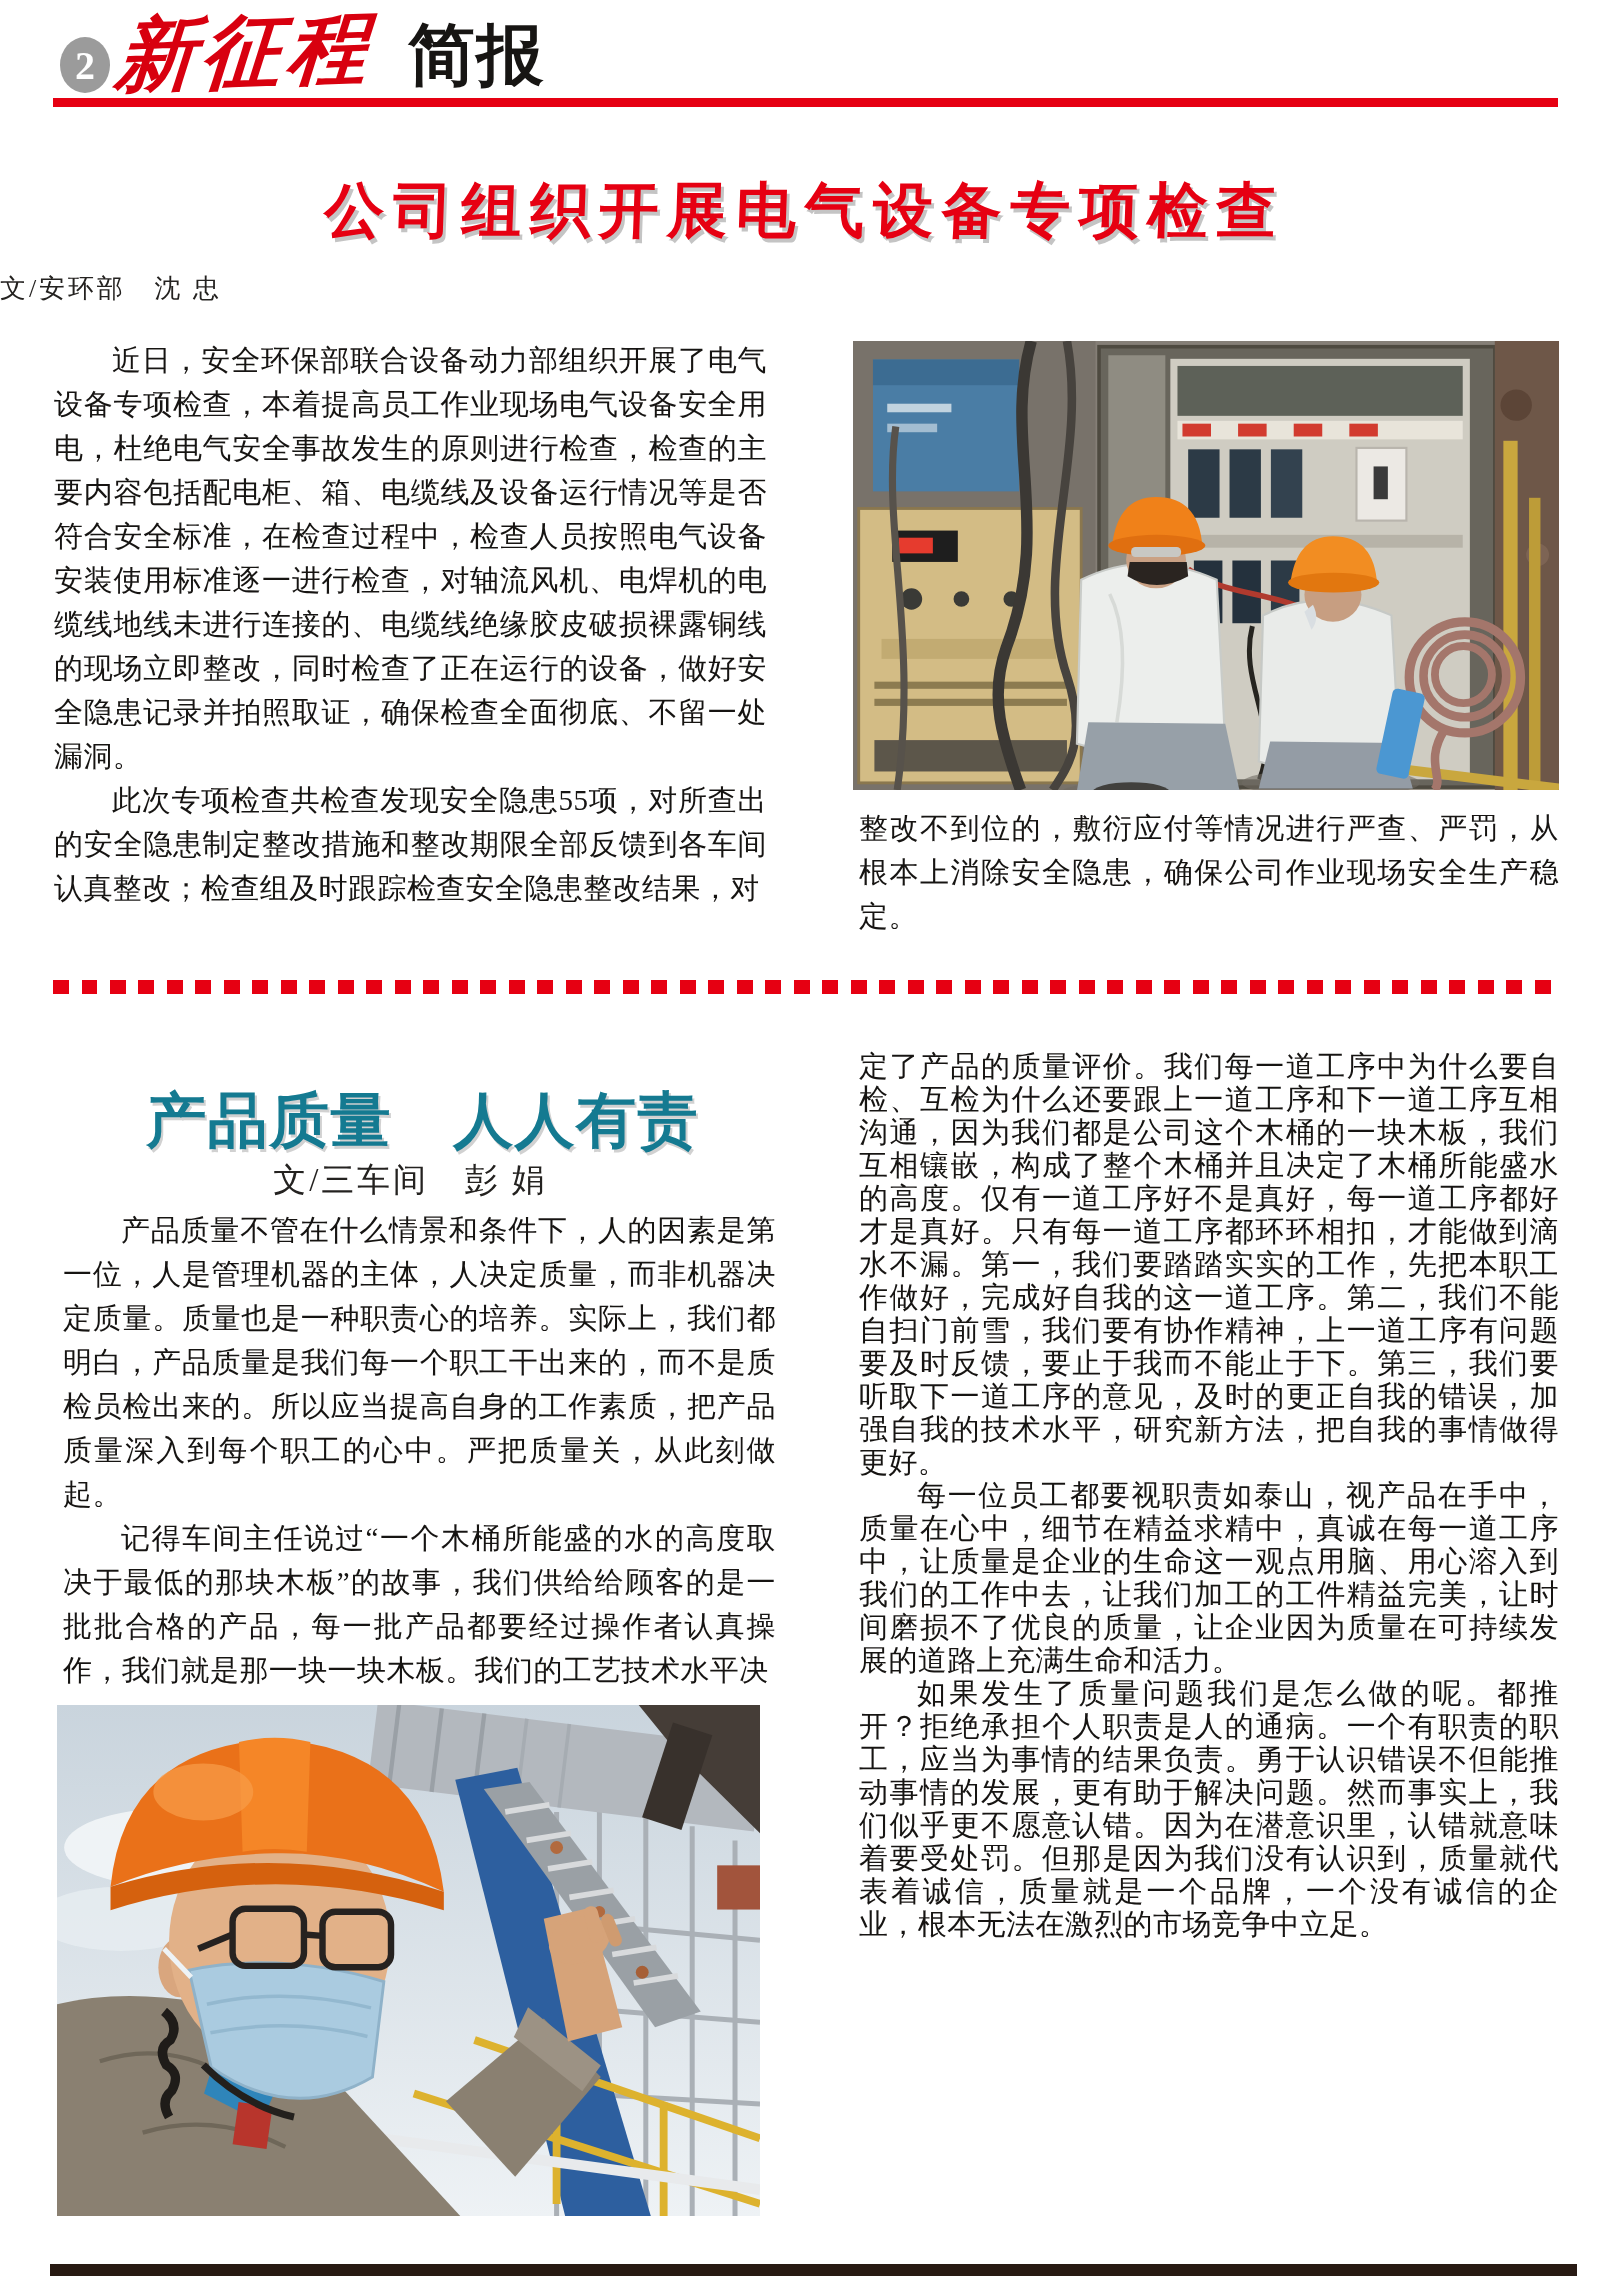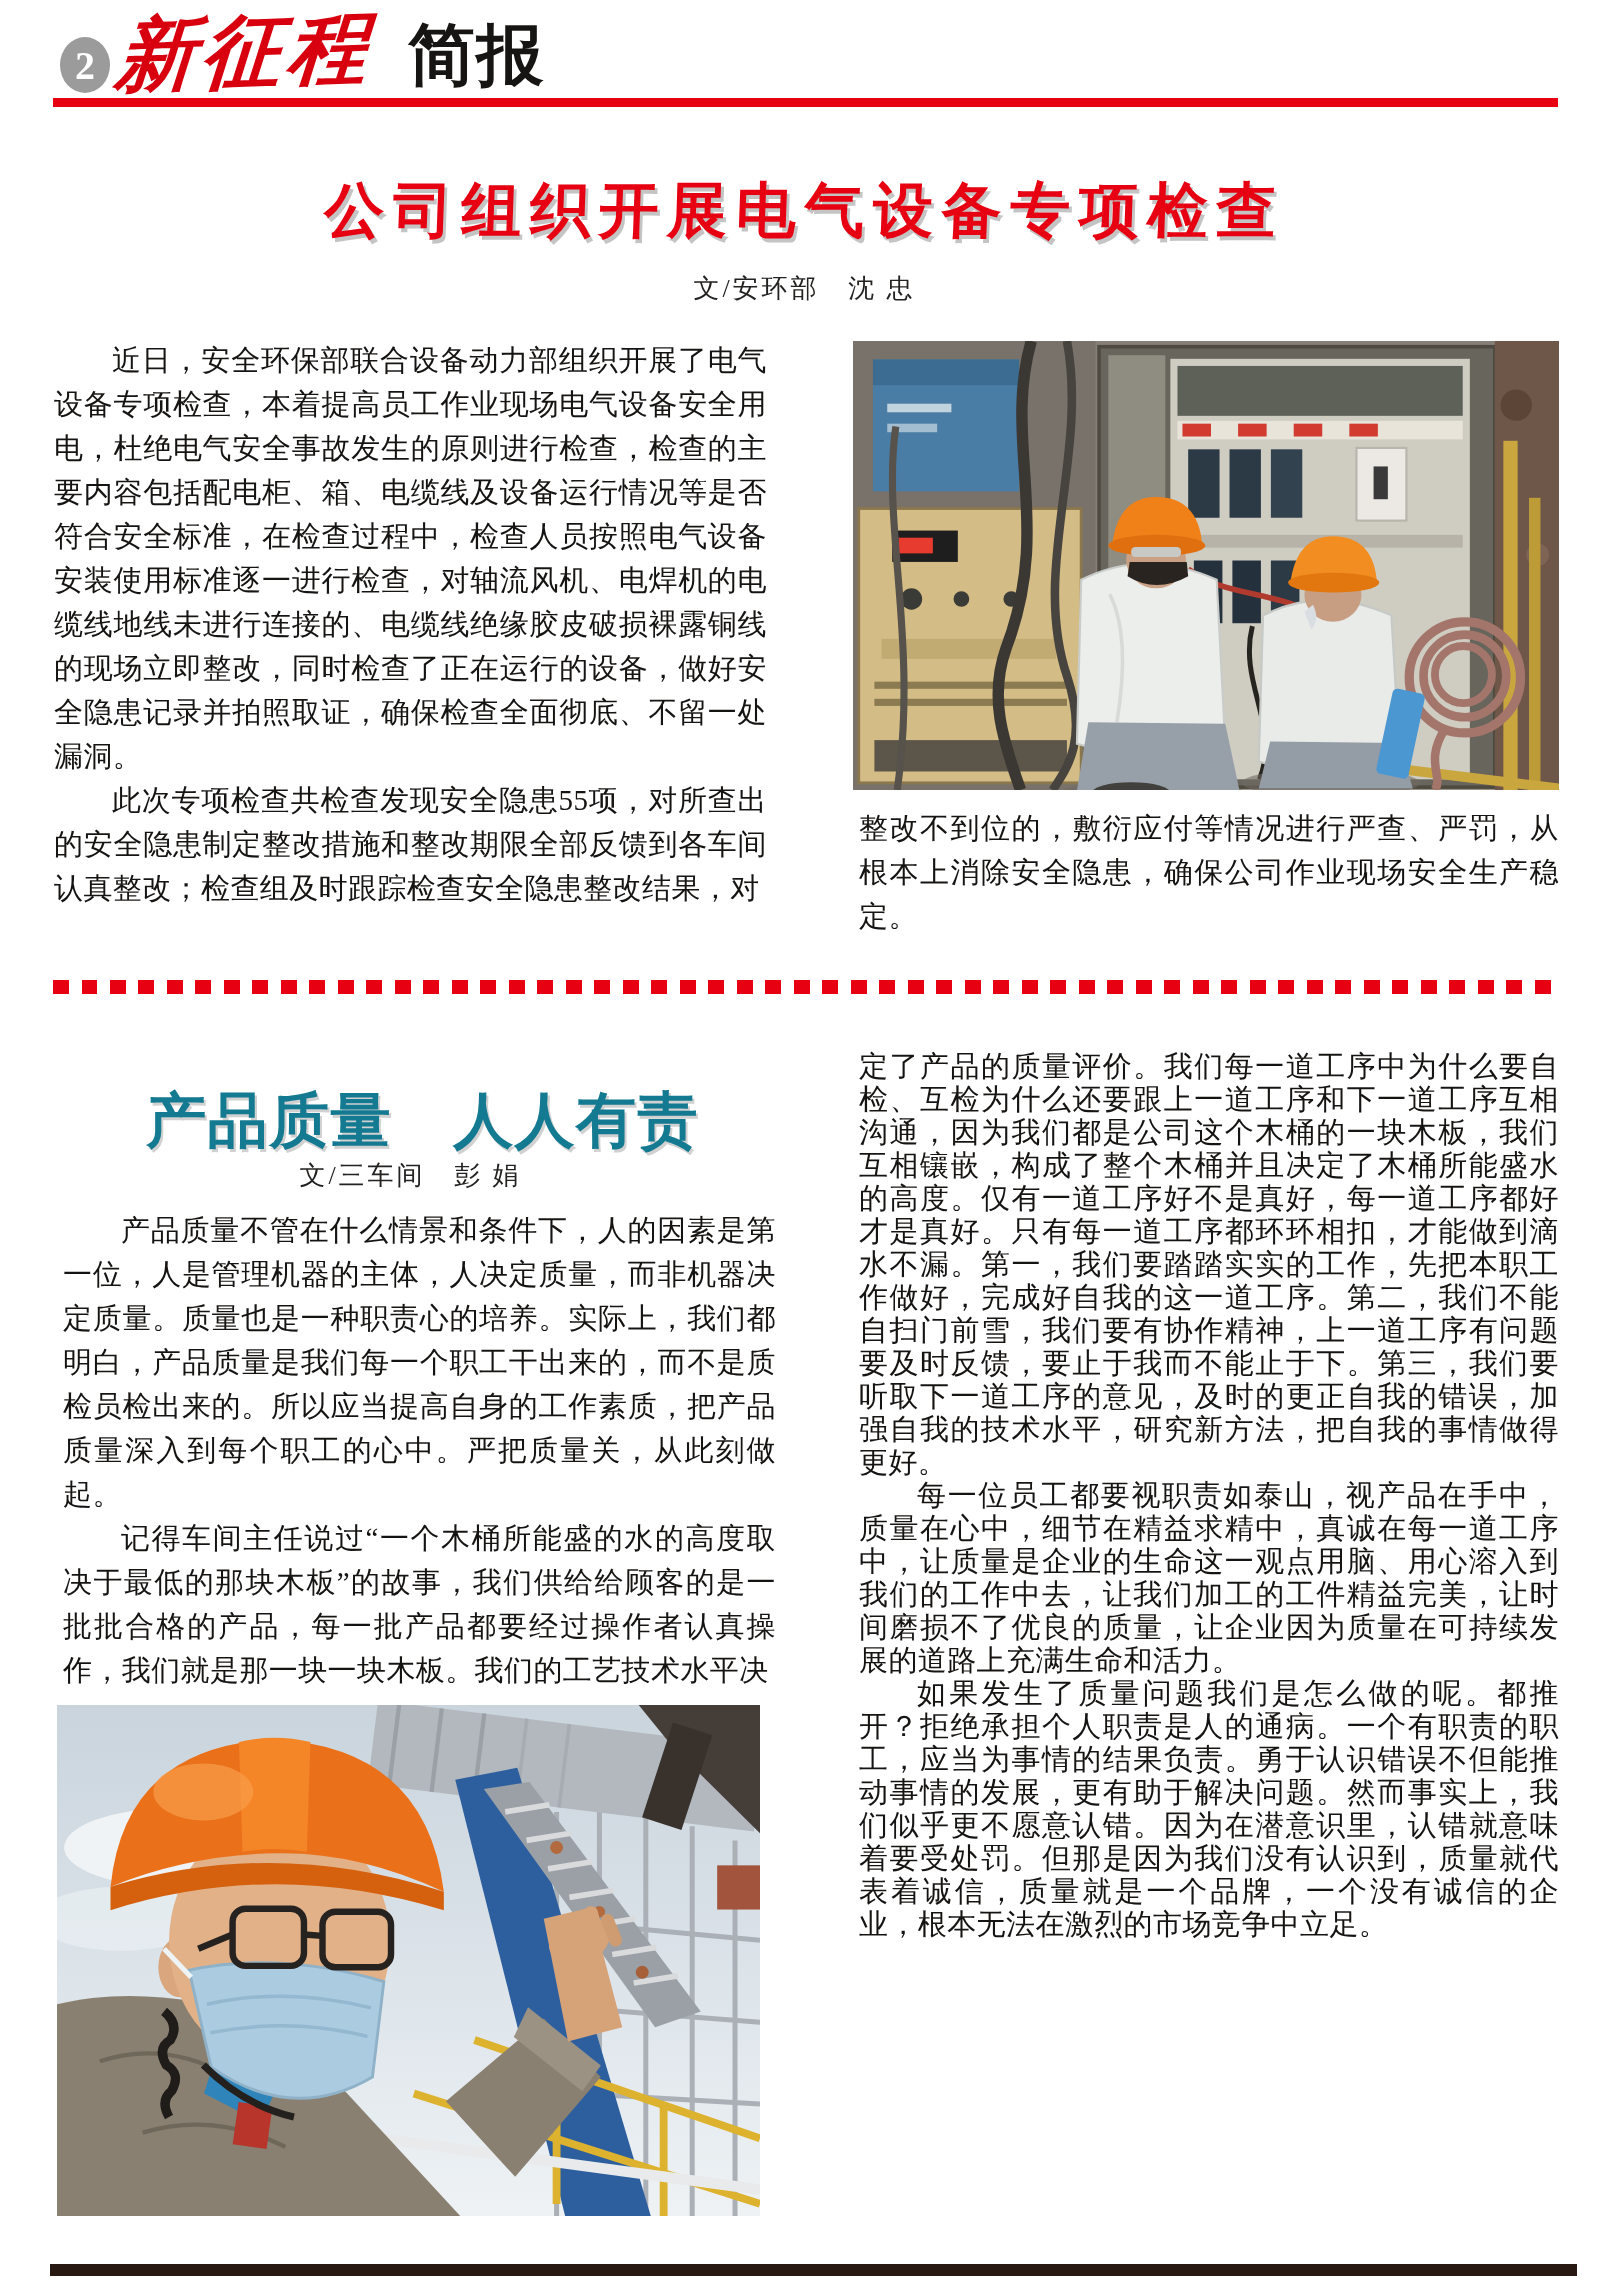--- a/index.html
+++ b/index.html
@@ -16,42 +16,42 @@
       color:#d8000f;font-style:italic;transform:rotate(-2deg) skewX(-6deg);
       letter-spacing:5.7px;font-family:"DejaVu Serif","Liberation Serif",serif;}
   .masthead-label{left:408px;top:20px;font-size:67px;line-height:1.05;font-weight:900;
       color:#171513;letter-spacing:1.4px;font-family:"Liberation Serif","DejaVu Serif",serif;}
   .header-rule{left:53px;top:98px;width:1505px;height:8.6px;background:#e60012;}
 
   
   .a1-title{left:0;top:171px;width:1609px;text-align:center;font-size:60px;font-weight:900;
       color:#e60012;letter-spacing:8.6px;font-family:"Liberation Sans","DejaVu Sans",sans-serif;
       text-shadow:2.9px 3.6px 0 rgba(125,125,125,.45);transform:skewX(-2deg);}
-  .a1-byline{left:0;top:271px;width:1609px;text-align:center;font-size:26px;color:#242220;
+  .a1-byline{left:0;top:271px;width:1609px;text-align:left;font-size:26px;color:#242220;
       letter-spacing:2.9px;}
   .bodycol{font-size:29px;line-height:44px;letter-spacing:0.4px;text-align:justify;
       text-justify:inter-character;word-break:break-all;}
   .bodycol p{margin:0;text-indent:58px;}
   .bodycol p.noindent{text-indent:0;}
   .a1-left{left:54px;top:338px;width:713px;}
   .a1-right{left:859px;top:806px;width:700px;line-height:44px;}
 
   .photo1{left:853px;top:341px;width:706px;height:449px;margin:0;}
   .photo2{left:57px;top:1705px;width:703px;height:511px;margin:0;}
   figure svg{display:block;width:100%;height:100%;}
 
   
   .dashed-divider{left:53px;top:980px;width:1507px;height:14.3px;
       background:repeating-linear-gradient(90deg,#e60012 0 15.7px,transparent 15.7px 28.5px);}
 
   
   .a2-title{left:54px;top:1069px;width:713px;text-align:center;font-size:60px;font-weight:900;
       color:#147a91;letter-spacing:1.4px;font-family:"Liberation Sans","DejaVu Sans",sans-serif;
       text-shadow:2.1px 2.9px 0 rgba(140,140,140,.4);}
-  .a2-byline{left:54px;top:1158px;width:713px;text-align:center;font-size:26px;color:#242220;
+  .a2-byline{left:54px;top:1158px;width:713px;text-align:center;font-size:33px;color:#242220;
       letter-spacing:2.9px;}
   .a2-left{left:63px;top:1208px;width:713px;}
   .a2-right{left:859px;top:1050px;width:700px;line-height:33px;}
 
   .bottom-rule{left:50px;top:2264px;width:1527px;height:12px;background:#281a13;}
 </style>
 </head>
 <body>
 
 <div class="page">

